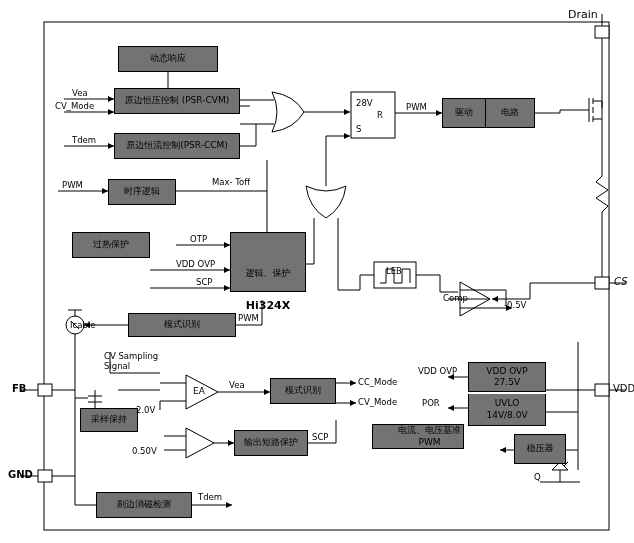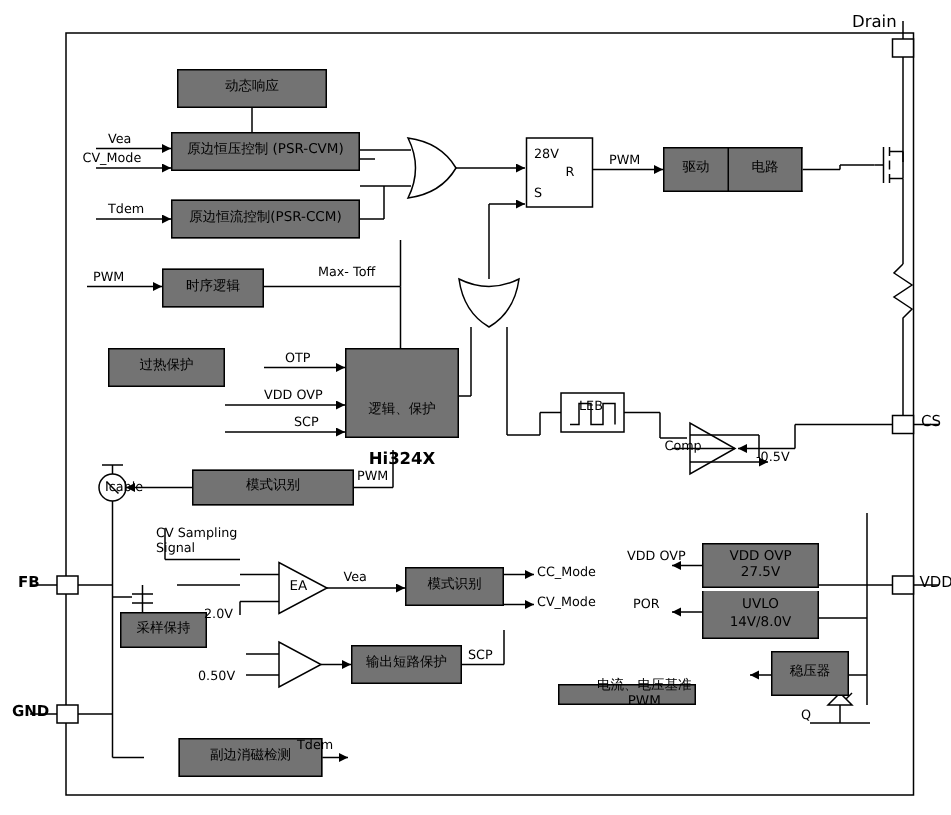--- a/index.html
+++ b/index.html
@@ -231,28 +231,28 @@
   <div class="box" style="left:128px;top:313px;width:108px;height:24px;">模式识别</div>
   <div class="box" style="left:270px;top:378px;width:66px;height:26px;">模式识别</div>
   <div class="box" style="left:80px;top:408px;width:58px;height:24px;">采样保持</div>
   <div class="box" style="left:234px;top:430px;width:74px;height:26px;">输出短路保护</div>
 
   <div class="box" style="left:468px;top:362px;width:78px;height:30px;">VDD OVP
 27.5V</div>
   <div class="box" style="left:468px;top:394px;width:78px;height:32px;border-top:none;">UVLO
 14V/8.0V</div>
 
-  <div class="box" style="left:372px;top:456px;width:92px;height:14px;padding-left:23px;">电流、电压基准
+  <div class="box" style="left:372px;top:424px;width:92px;height:25px;padding-left:23px;">电流、电压基准
 PWM</div>
   <div class="box" style="left:514px;top:434px;width:52px;height:30px;">稳压器</div>
 
-  <div class="box" style="left:96px;top:492px;width:96px;height:26px;margin-left:23px;">副边消磁检测</div>
+  <div class="box" style="left:96px;top:492px;width:96px;height:26px;">副边消磁检测</div>
 
   <div class="lbl" style="left:568px;top:8px;font-size:11px;">Drain</div>
-  <div class="lbl" style="left:614px;top:276px;font-size:10px;">CS</div>
+  <div class="lbl" style="left:614px;top:276px;font-size:10px;font-style:italic;">CS</div>
   <div class="lbl" style="left:613px;top:383px;font-size:10px;">VDD</div>
   <div class="lbl" style="left:12px;top:383px;font-size:10px;font-weight:bold;">FB</div>
   <div class="lbl" style="left:8px;top:469px;font-size:10px;font-weight:bold;">GND</div>
 
   <div class="lbl" style="left:72px;top:88px;">Vea</div>
   <div class="lbl" style="left:55px;top:101px;">CV_Mode</div>
   <div class="lbl" style="left:72px;top:135px;">Tdem</div>
   <div class="lbl" style="left:62px;top:180px;">PWM</div>
   <div class="lbl" style="left:212px;top:177px;">Max- Toff</div>
 

